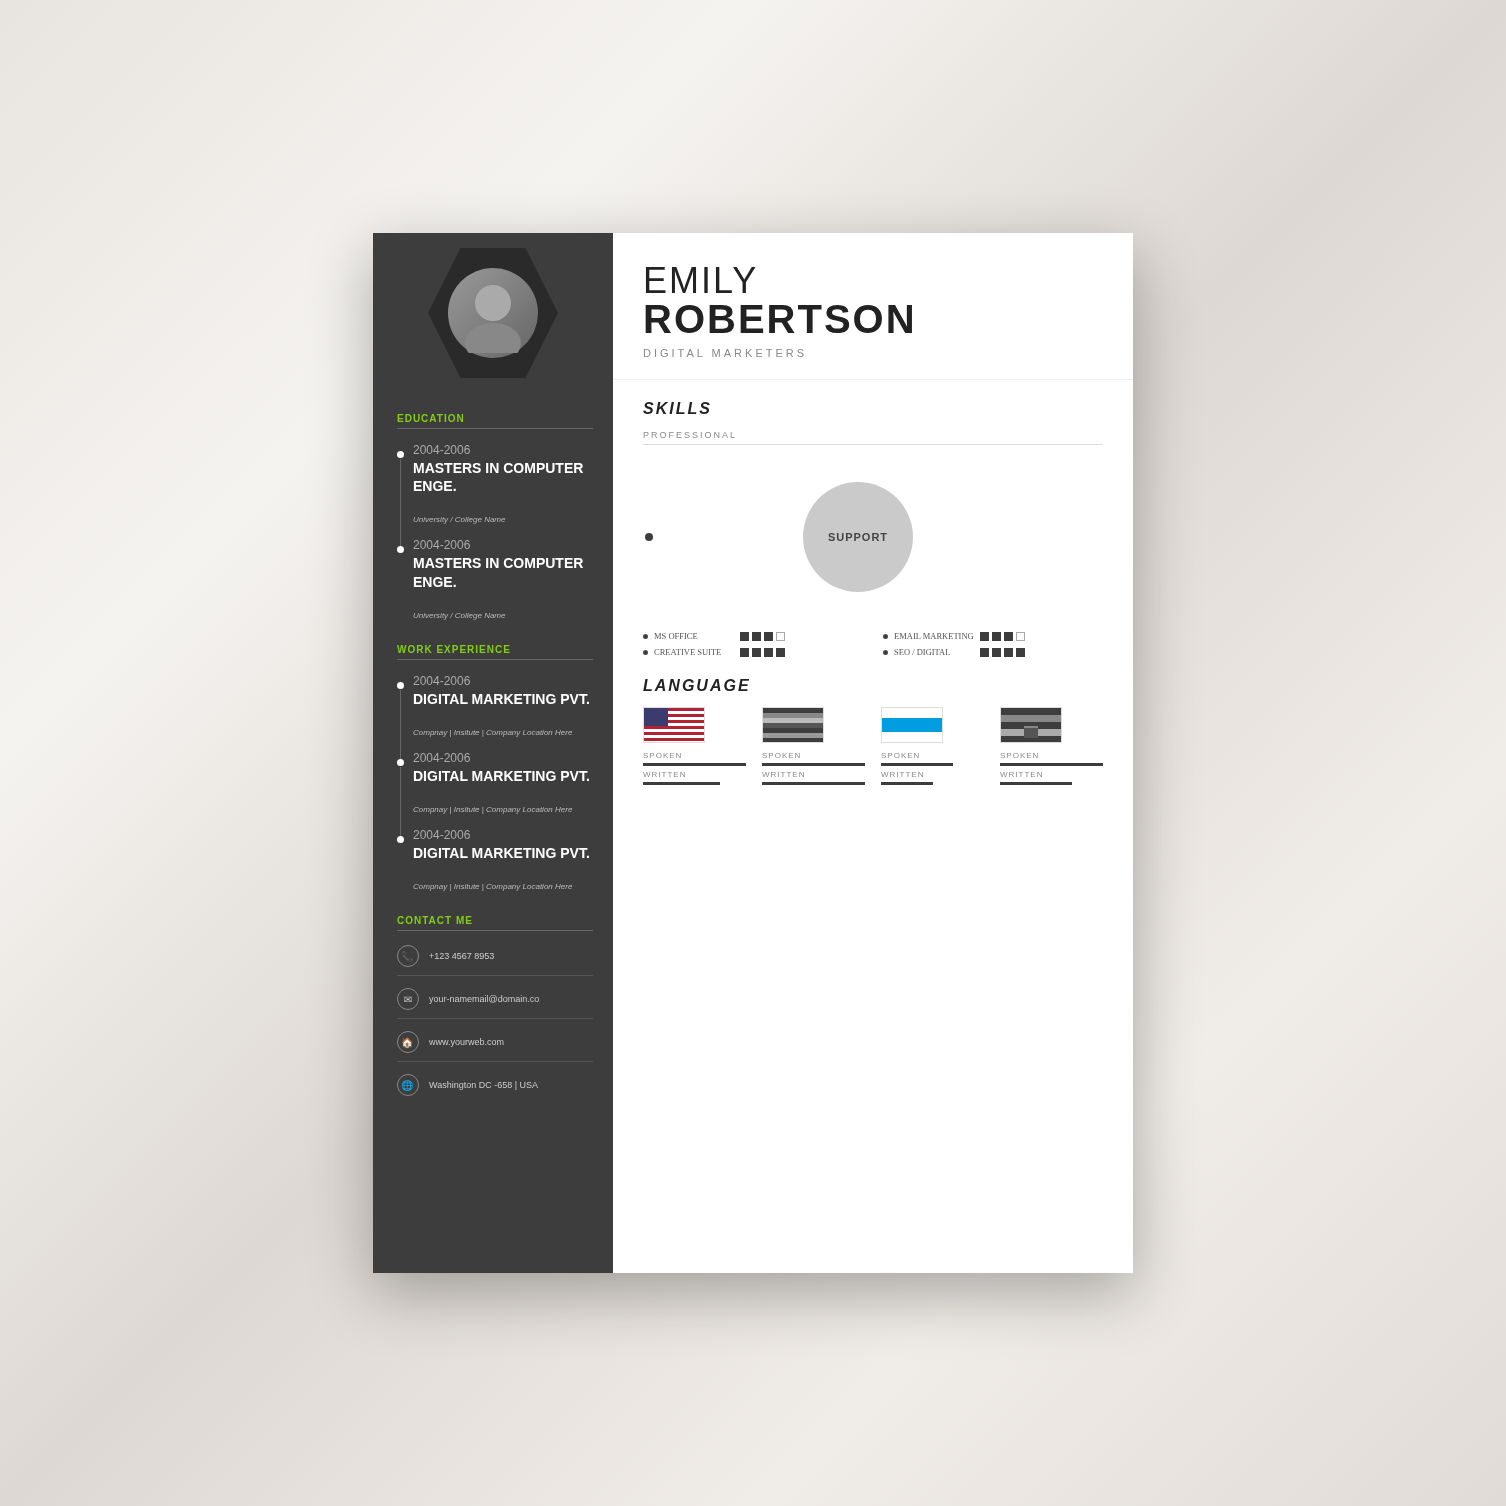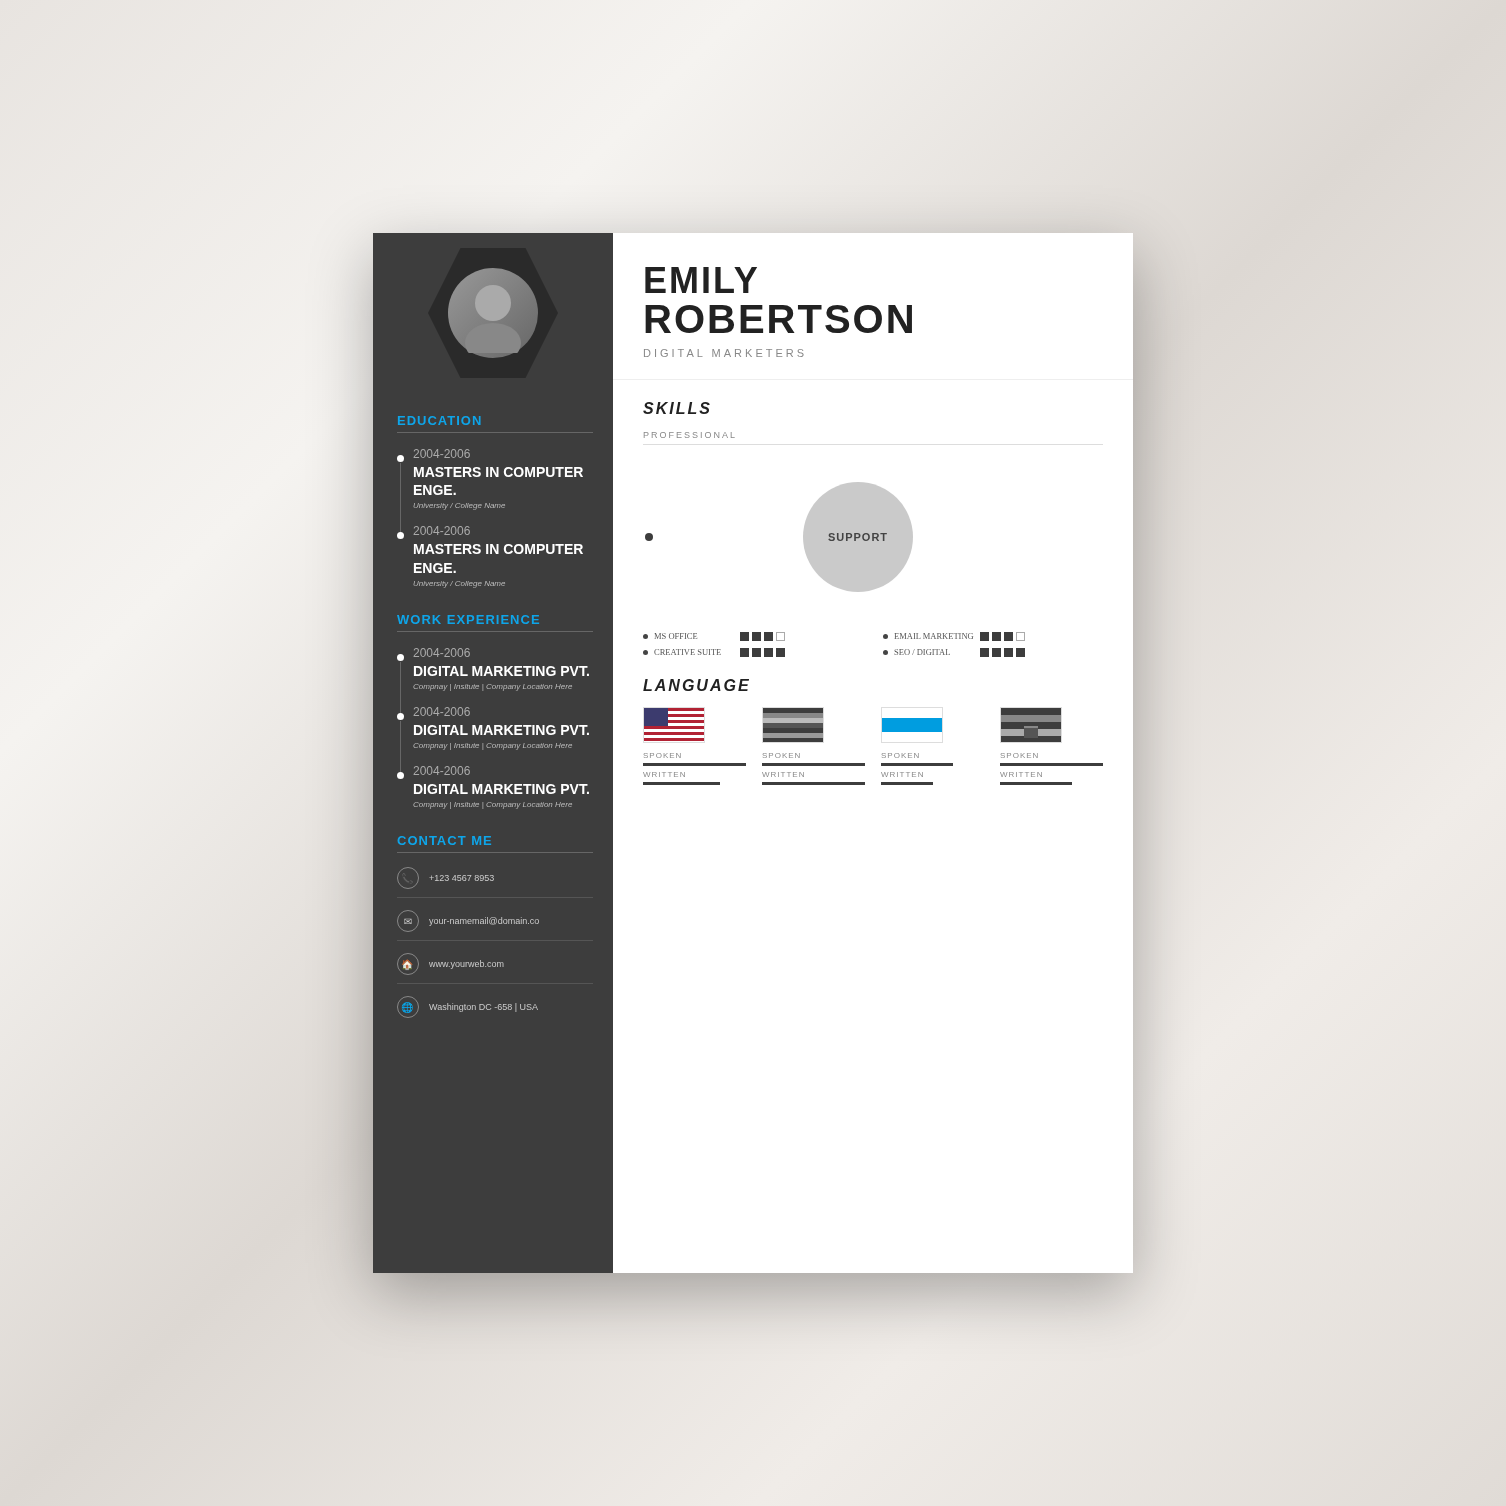--- a/index.html
+++ b/index.html
@@ -77,23 +77,23 @@
       justify-content: center;
       font-size: 36px;
     }
     .sidebar-content {
       padding: 20px 20px 20px 24px;
     }
     .sidebar-section {
       margin-bottom: 24px;
     }
     .sidebar-section-title {
-      font-size: 13px;
+      font-size: 10px;
       font-weight: bold;
-      color: #0ea5e9;
+      color: #84cc16;
       letter-spacing: 1px;
       text-transform: uppercase;
       margin-bottom: 14px;
       border-bottom: 1px solid #666;
       padding-bottom: 4px;
     }
     .timeline-item {
       margin-bottom: 14px;
       padding-left: 16px;
       position: relative;
@@ -126,21 +126,21 @@
     .timeline-title {
       font-size: 14px;
       font-weight: bold;
       color: #fff;
       text-transform: uppercase;
       line-height: 1.3;
     }
     .timeline-sub {
       font-size: 8px;
       color: #bbb;
-      margin-top: 2px;
+      margin-top: 20px;
       font-style: italic;
     }
     .contact-item {
       display: flex;
       align-items: center;
       gap: 10px;
       margin-bottom: 12px;
       padding-bottom: 8px;
       border-bottom: 1px solid #555;
     }
@@ -165,21 +165,21 @@
     .main {
       flex: 1;
       background: #fff;
     }
     .main-header {
       padding: 30px 30px 20px 30px;
       border-bottom: 1px solid #eee;
     }
     .name-first {
       font-size: 36px;
-      font-weight: 700;
+      font-weight: 400;
       color: #222;
       letter-spacing: 2px;
       line-height: 1;
     }
     .name-last {
       font-size: 40px;
       font-weight: 900;
       color: #222;
       letter-spacing: 2px;
       line-height: 1;

